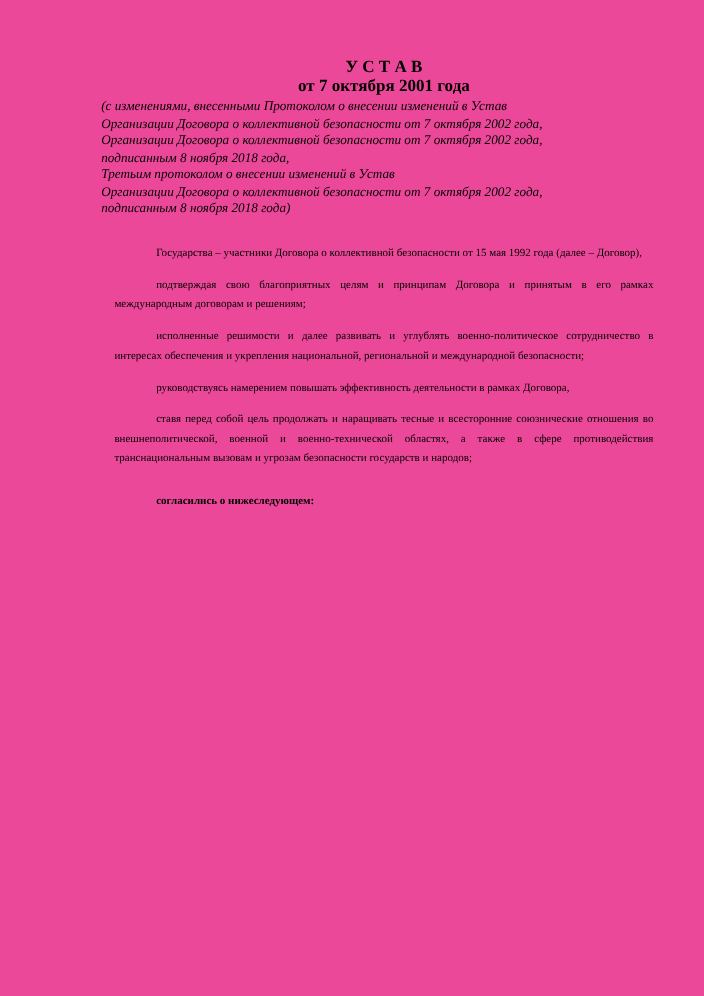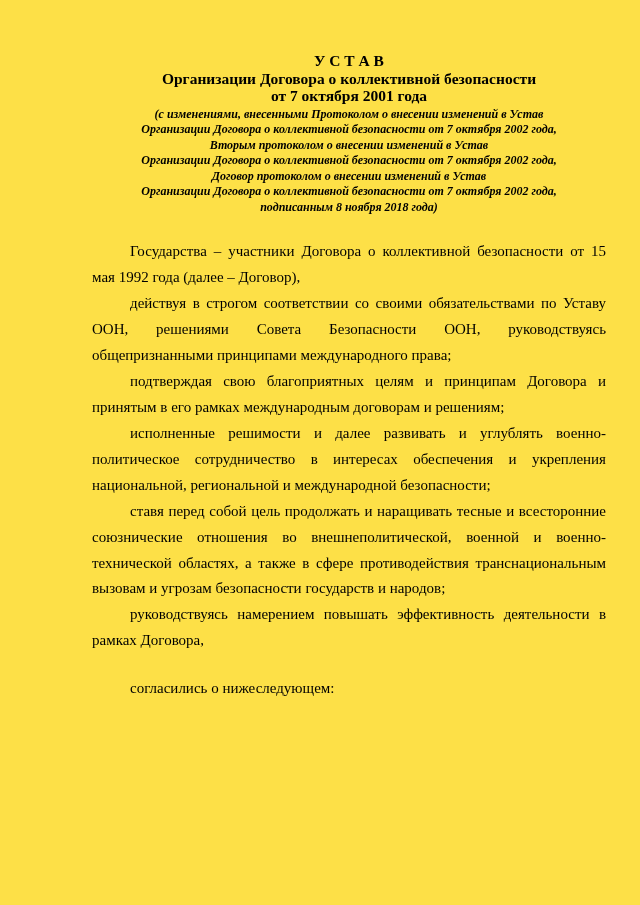--- a/index.html
+++ b/index.html
@@ -5,87 +5,85 @@
   html, body {
     margin: 0;
     padding: 0;
     background: #ffffff;
   }
   .page {
     position: relative;
     width: 640px;
     height: 905px;
     box-sizing: border-box;
-    background: #fde047;
+    background: #ec4899;
     color: #000000;
     font-family: "Liberation Serif", "DejaVu Serif", serif;
     padding: 52px 34px 40px 92px;
     overflow: hidden;
   }
   .title-block {
     text-align: center;
     font-weight: bold;
     font-size: 15.5px;
     line-height: 1.14;
     margin: 0 0 1px 0;
   }
   .title-line {
     display: block;
   }
   .amendments {
-    text-align: center;
+    text-align: left;
     font-style: italic;
-    font-weight: bold;
+    font-weight: normal;
     font-size: 12px;
     line-height: 1.29;
     margin: 2px 0 0 0;
   }
   .amendment-line {
     display: block;
   }
   .body-text {
     margin-top: 24px;
   }
   .body-text p {
-    margin: 0;
-    font-size: 15px;
+    margin: 12px;
+    font-size: 10px;
     line-height: 1.73;
     text-align: justify;
     text-indent: 38px;
   }
   .closing {
     margin-top: 22px !important;
-    font-weight: normal;
+    font-weight: bold;
     text-align: center;
   }
 </style>
 </head>
 <body>
 
 <div class="page">
 
   <div class="title-block">
     <span class="title-line">У С Т А В</span>
-    <span class="title-line">Организации Договора о коллективной безопасности</span>
     <span class="title-line">от 7 октября 2001 года</span>
   </div>
 
   <div class="amendments">
     <span class="amendment-line">(с изменениями, внесенными Протоколом о внесении изменений в Устав</span>
     <span class="amendment-line">Организации Договора о коллективной безопасности от 7 октября 2002 года,</span>
-    <span class="amendment-line">Вторым протоколом о внесении изменений в Устав</span>
     <span class="amendment-line">Организации Договора о коллективной безопасности от 7 октября 2002 года,</span>
-    <span class="amendment-line">Договор протоколом о внесении изменений в Устав</span>
+    <span class="amendment-line">подписанным 8 ноября 2018 года,</span>
+    <span class="amendment-line">Третьим протоколом о внесении изменений в Устав</span>
     <span class="amendment-line">Организации Договора о коллективной безопасности от 7 октября 2002 года,</span>
     <span class="amendment-line">подписанным 8 ноября 2018 года)</span>
   </div>
 
   <div class="body-text">
     <p>Государства – участники Договора о коллективной безопасности от 15 мая 1992 года (далее – Договор),</p>
-    <p>действуя в строгом соответствии со своими обязательствами по Уставу ООН, решениями Совета Безопасности ООН, руководствуясь общепризнанными принципами международного права;</p>
     <p>подтверждая свою благоприятных целям и принципам Договора и принятым в его рамках международным договорам и решениям;</p>
     <p>исполненные решимости и далее развивать и углублять военно-политическое сотрудничество в интересах обеспечения и укрепления национальной, региональной и международной безопасности;</p>
+    <p>руководствуясь намерением повышать эффективность деятельности в рамках Договора,</p>
     <p>ставя перед собой цель продолжать и наращивать тесные и всесторонние союзнические отношения во внешнеполитической, военной и военно-технической областях, а также в сфере противодействия транснациональным вызовам и угрозам безопасности государств и народов;</p>
-    <p>руководствуясь намерением повышать эффективность деятельности в рамках Договора,</p>
     <p class="closing">согласились о нижеследующем:</p>
   </div>
 
 </div>
 
 </body></html>

